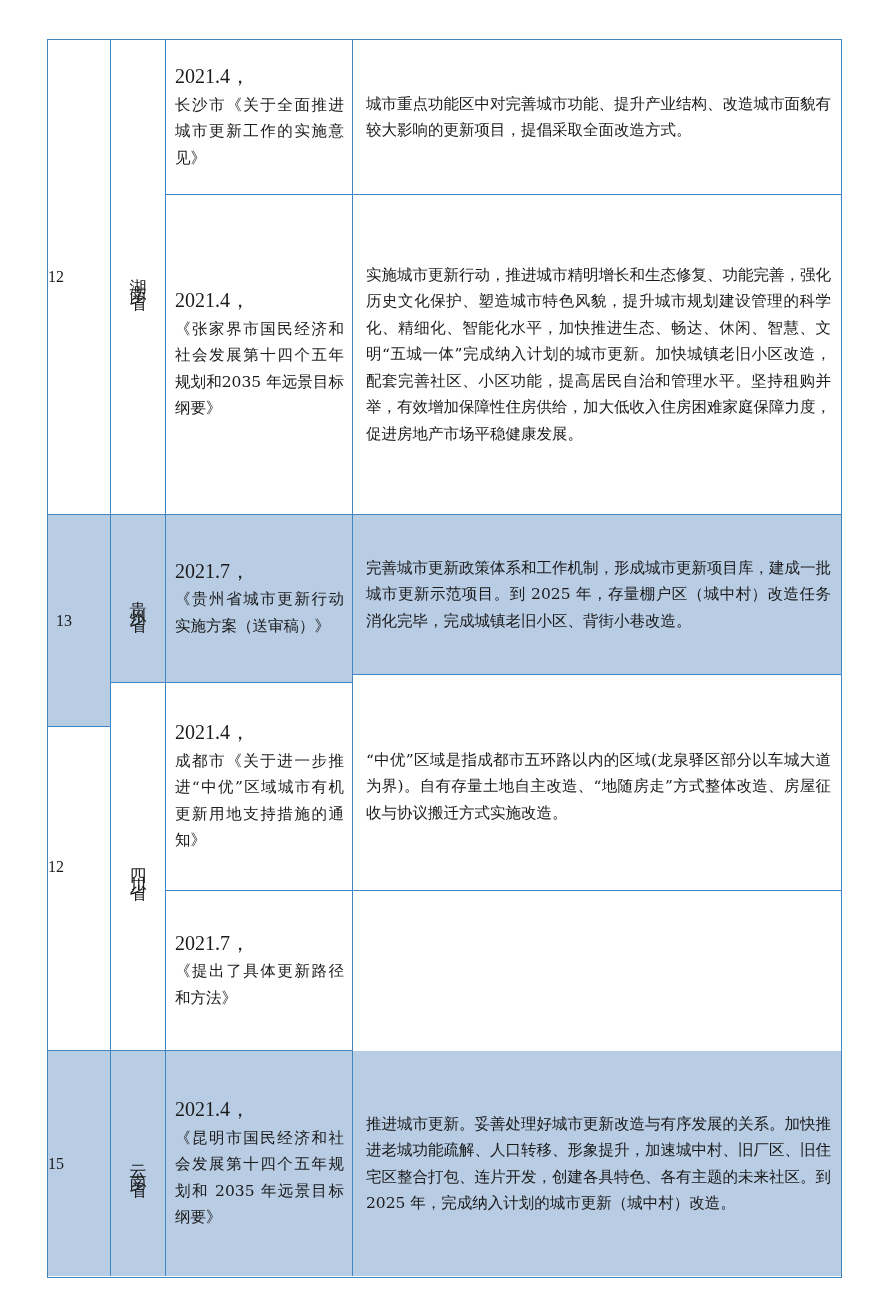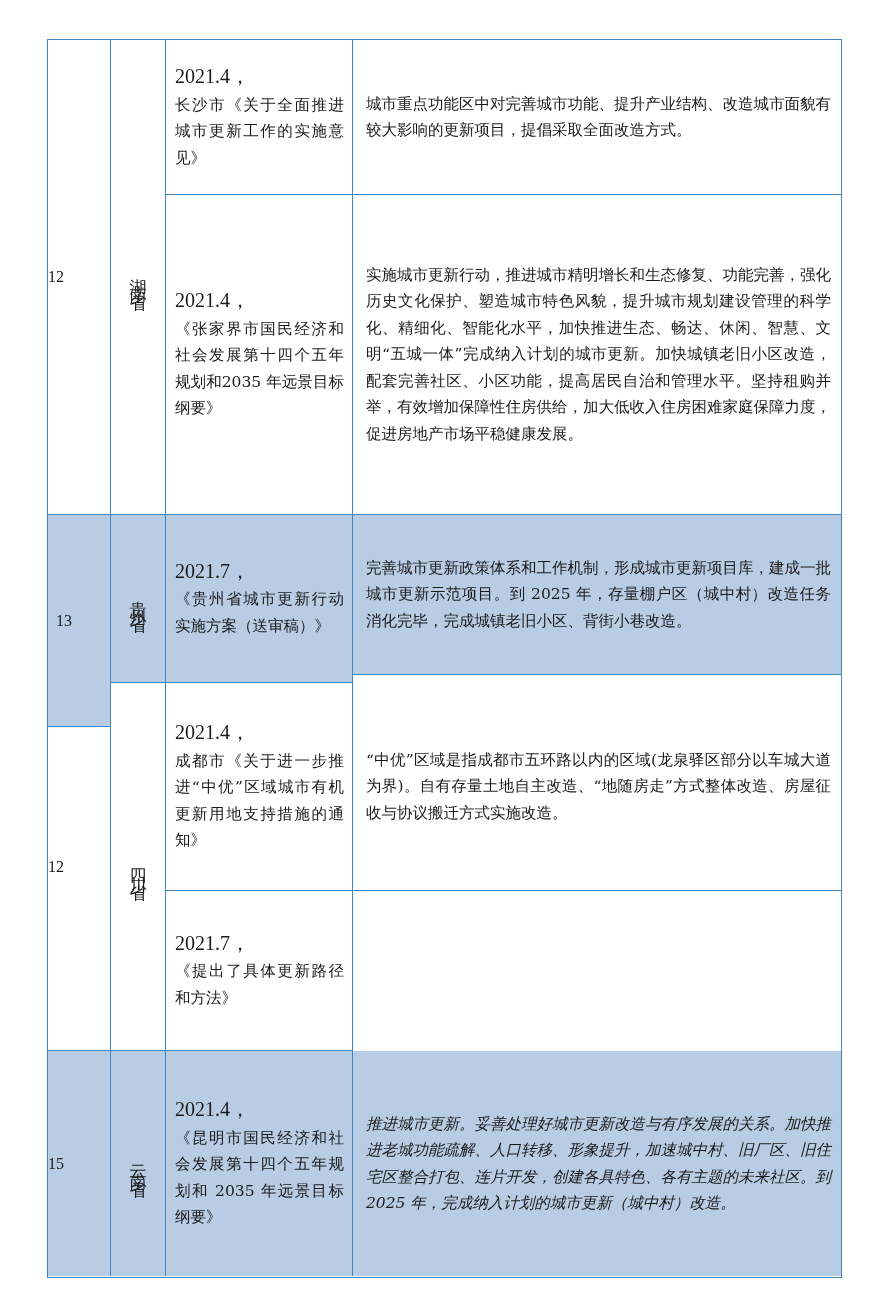--- a/index.html
+++ b/index.html
@@ -94,17 +94,17 @@
   </div>
   <div class="cell prov shaded" style="left:63px;top:1011px;width:55px;height:225px;border-right-width:1.5px;">
     <span>云南省</span>
   </div>
   <div class="cell doc shaded" style="left:118px;top:1011px;width:187px;height:225px;border-right-width:1.5px;">
     <div>
       <span class="date">2021.4，</span><br>
       <span>《昆明市国民经济和社会发展第十四个五年规划和 2035 年远景目标纲要》</span>
     </div>
   </div>
-  <div class="cell desc shaded" style="left:305px;top:1011px;width:488px;height:225px;font-style:italic;">
+  <div class="cell desc shaded" style="left:305px;top:1011px;width:488px;height:225px;">
     <div>推进城市更新。妥善处理好城市更新改造与有序发展的关系。加快推进老城功能疏解、人口转移、形象提升，加速城中村、旧厂区、旧住宅区整合打包、连片开发，创建各具特色、各有主题的未来社区。到 2025 年，完成纳入计划的城市更新（城中村）改造。</div>
   </div>
 
 </div>
 
 </body></html>

